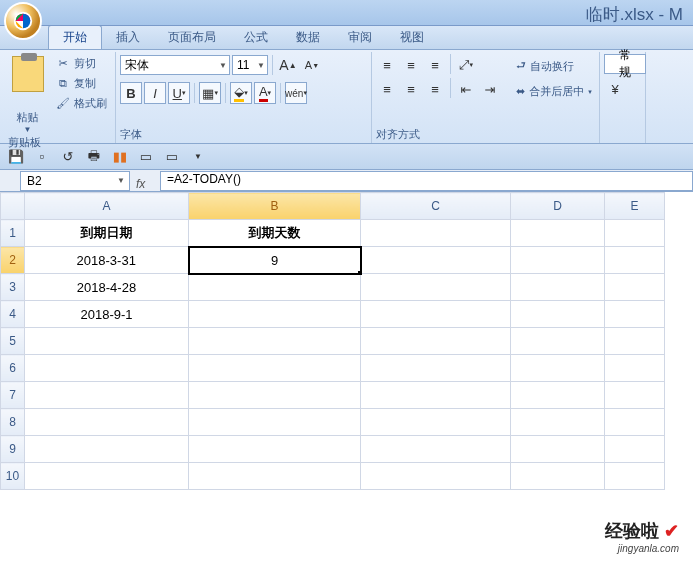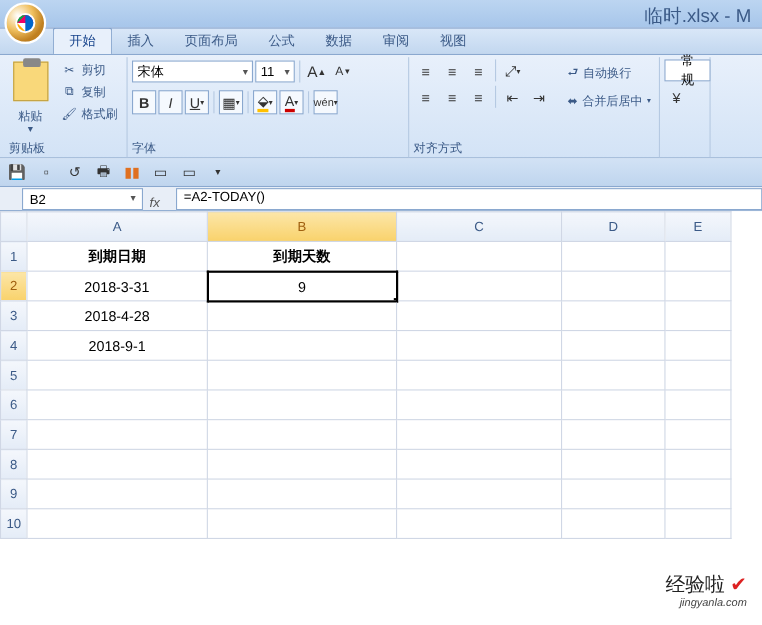--- a/index.html
+++ b/index.html
@@ -15,21 +15,21 @@
 .tab.active { background:#e8f0fb; border:1px solid #8aa8cf; border-bottom:none; border-radius:3px 3px 0 0; color:#15428b;}
 
 .ribbon { height:94px; background:linear-gradient(#e8f0fb,#d3e3f6); border-bottom:1px solid #8aa8cf; display:flex; padding:2px 4px 0;}
 .group { border-right:1px solid #b5c9e2; padding:2px 4px 0; display:flex; flex-direction:column; position:relative;}
 .group-label { font-size:11px; color:#3b5a87; text-align:left; padding:1px 0; margin-top:auto;}
 .group-body { display:flex; gap:4px; flex:1;}
 
 .paste-btn { width:42px; display:flex; flex-direction:column; align-items:center; padding-top:2px;}
 .paste-icon { width:32px; height:36px; background:#f9d87a; border:1px solid #c0a040; position:relative;}
 .paste-icon::before { content:""; position:absolute; top:-4px; left:8px; width:16px; height:8px; background:#888; border-radius:2px;}
-.paste-lbl { font-size:11px; color:#3b5a87; margin-top:6px;}
+.paste-lbl { font-size:11px; color:#3b5a87; margin-top:18px;}
 .dd-arrow { font-size:8px; color:#3b5a87;}
 
 .clip-col { display:flex; flex-direction:column; gap:2px;}
 .small-btn { display:flex; align-items:center; gap:3px; font-size:11px; color:#3b5a87; padding:1px 4px; white-space:nowrap;}
 .small-btn .ic { width:16px; height:16px; display:inline-flex; align-items:center; justify-content:center;}
 
 .font-group .row { display:flex; gap:2px; align-items:center; margin-bottom:2px;}
 .combo { background:#fff; border:1px solid #8aa8cf; font-size:12px; padding:1px 14px 1px 4px; position:relative; height:20px; display:flex; align-items:center;}
 .combo .dd { position:absolute; right:2px; font-size:8px; color:#555;}
 .fn-name { width:110px;align-items:center;}
@@ -60,21 +60,21 @@
 table.sheet th, table.sheet td { border:1px solid #d0d7e5; font-size:13px; text-align:center; height:27px; overflow:hidden;}
 table.sheet th { background:linear-gradient(#f4f7fc,#e4ecf7); color:#3b5a87; font-weight:normal; font-size:12px;}
 table.sheet th.rowh { width:24px;}
 table.sheet th.colh { height:20px;}
 .corner { width:24px; height:20px; background:#e4ecf7; border:1px solid #9eb6ce;}
 td.sel { border:2.5px solid #000 !important; position:relative;}
 td.sel::after{content:""; position:absolute; right:-3px; bottom:-3px; width:5px; height:5px; background:#000;}
 .colA{width:164px;} .colB{width:172px;} .colC{width:150px;} .colD{width:94px;} .colE{width:60px;}
 th.colh.active, th.rowh.active { background:linear-gradient(#fce6a8,#f9d26b); color:#a06010;}
 .watermark { position:absolute; right:14px; bottom:14px; text-align:right;}
-.watermark .l1 { font-size:18px; font-weight:normal; color:#222;}
+.watermark .l1 { font-size:18px; font-weight:bold; color:#222;}
 .watermark .l1 .chk { color:#d22;}
 .watermark .l2 { font-size:10px; color:#444; font-style:italic;}
 
 svg { display:block;}
 </style>
 </head>
 <body>
 
 <div class="titlebar">
   <div class="office-btn">

